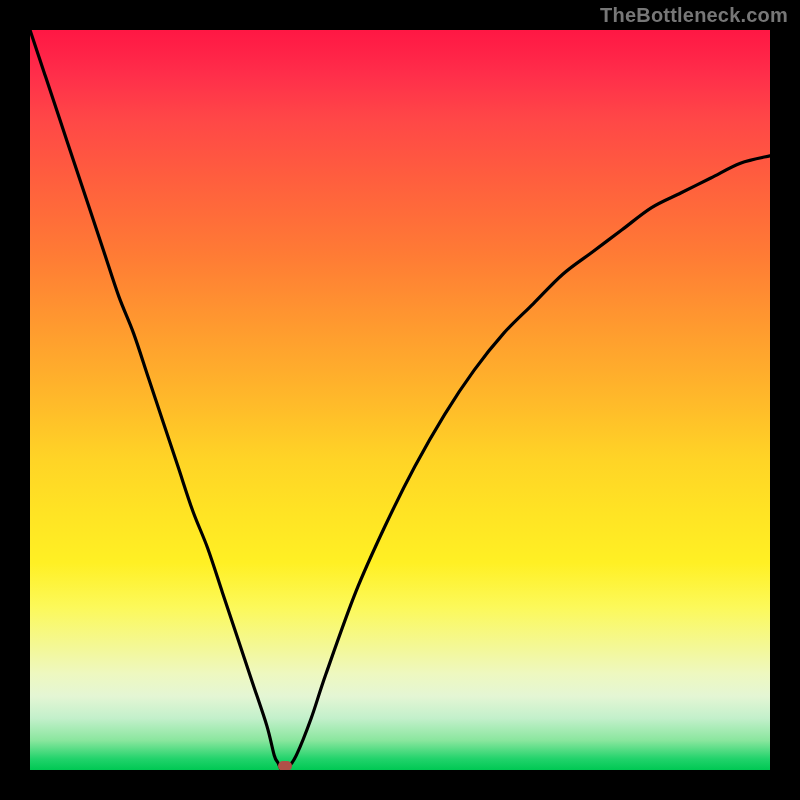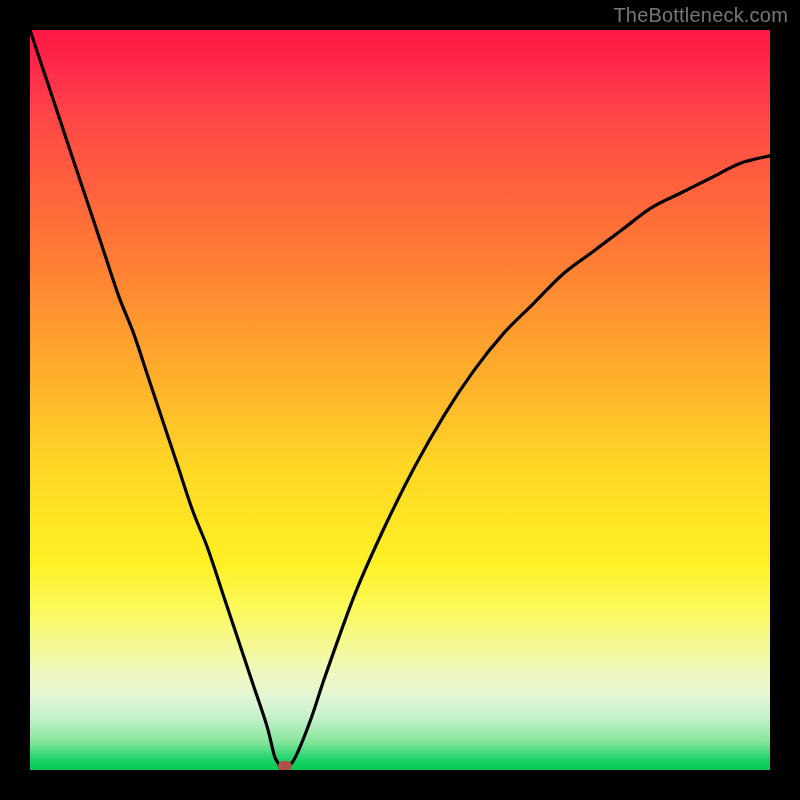--- a/index.html
+++ b/index.html
@@ -15,21 +15,21 @@
     width: 800px;
     height: 800px;
     background: #000;
   }
   .watermark {
     position: absolute;
     top: 4px;
     right: 12px;
     color: #777;
     font-size: 20px;
-    font-weight: 400;
+    font-weight: 700;
     letter-spacing: 0.2px;
     z-index: 10;
     text-align: center;
   }
   .plot {
     position: absolute;
     left: 30px;
     top: 30px;
     width: 740px;
     height: 740px;

